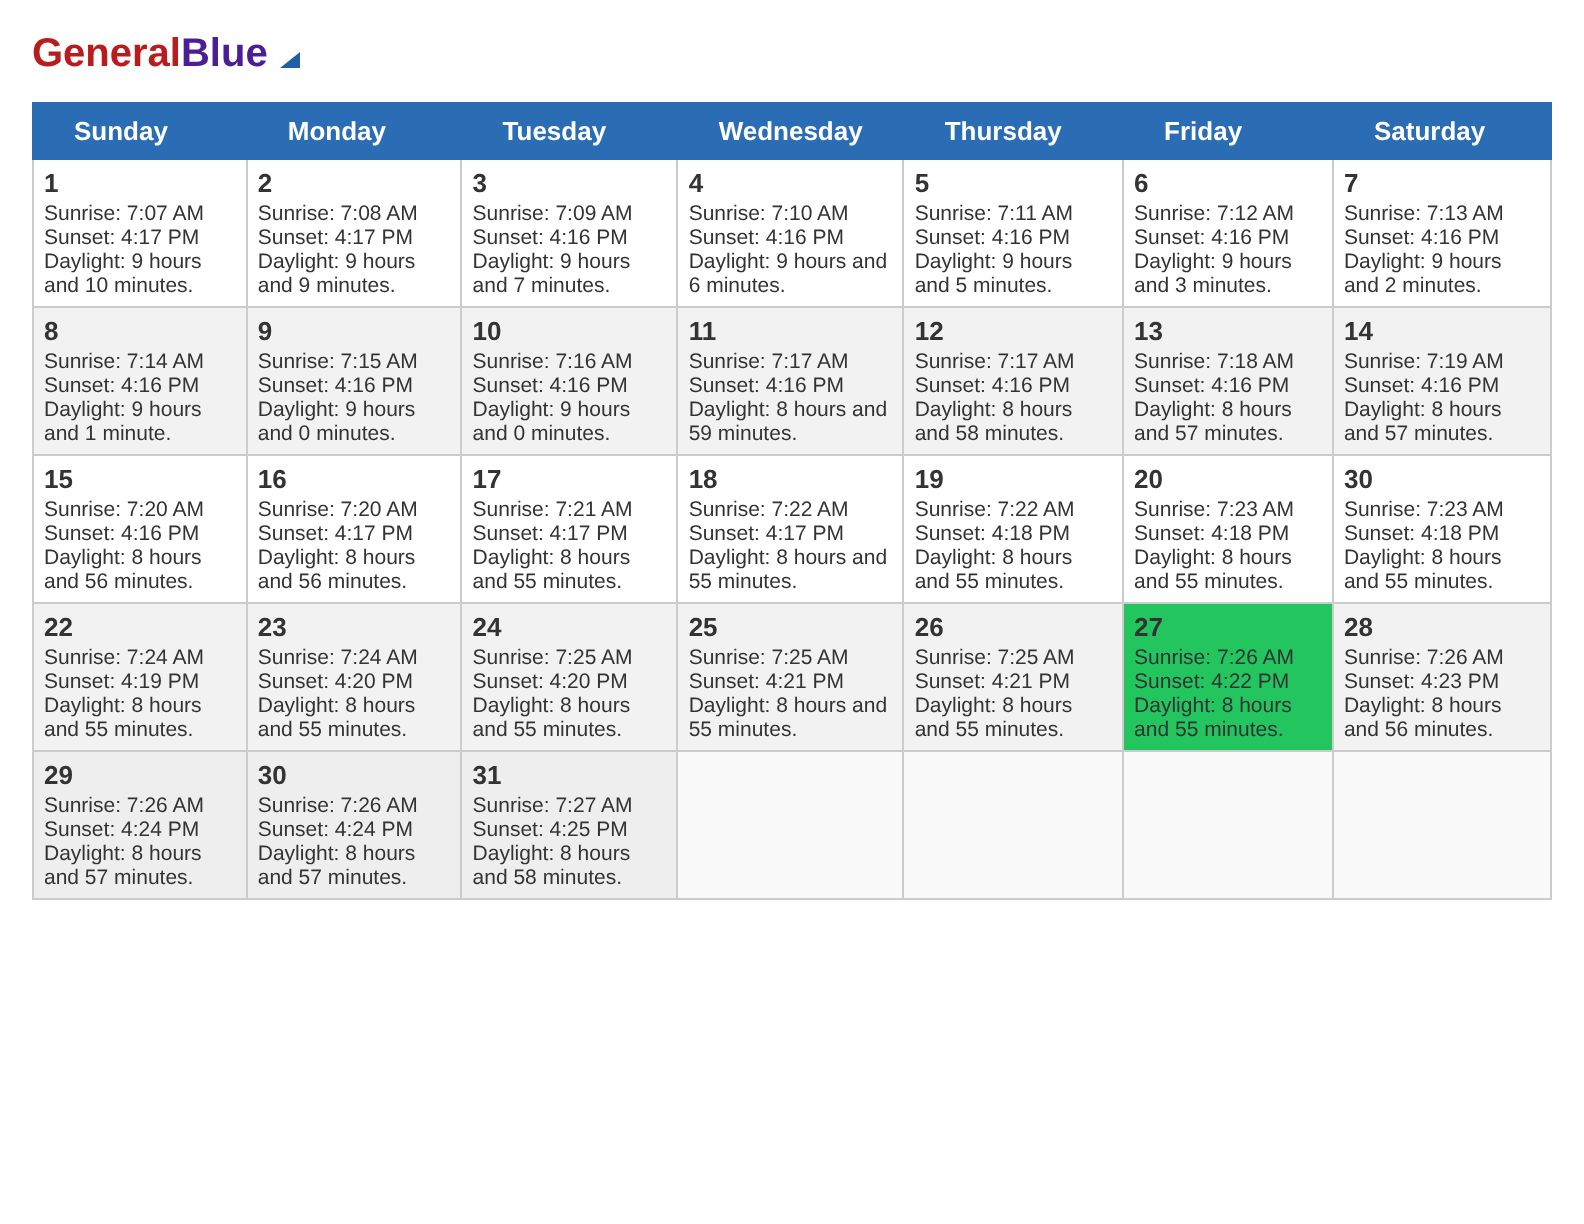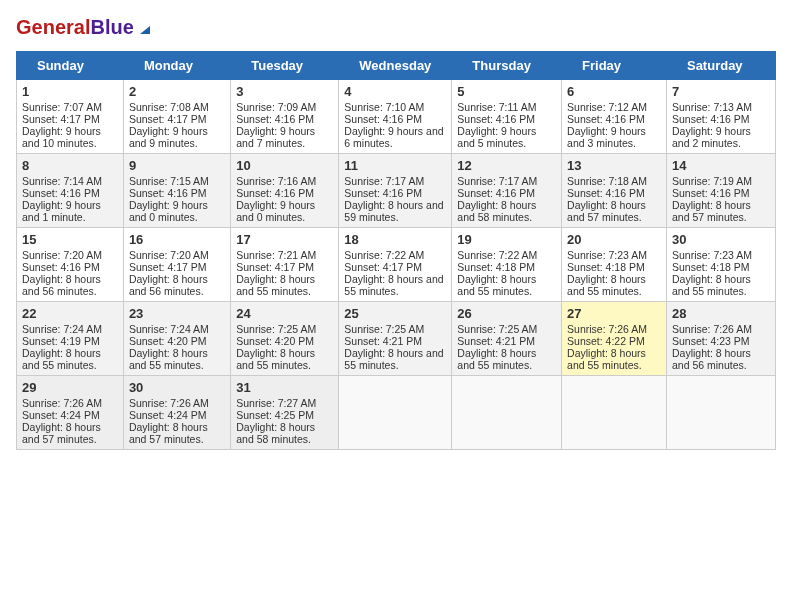--- a/index.html
+++ b/index.html
@@ -266,21 +266,21 @@
           <div>Sunrise: 7:25 AM</div>
           <div>Sunset: 4:21 PM</div>
           <div>Daylight: 8 hours and 55 minutes.</div>
         </td>
         <td style="background-color: rgb(242, 242, 242);">
           <span class="day-num">26</span>
           <div>Sunrise: 7:25 AM</div>
           <div>Sunset: 4:21 PM</div>
           <div>Daylight: 8 hours and 55 minutes.</div>
         </td>
-        <td style="background-color: #fef9c3;">
+        <td style="background-color: #22c55e;">
           <span class="day-num">27</span>
           <div>Sunrise: 7:26 AM</div>
           <div>Sunset: 4:22 PM</div>
           <div>Daylight: 8 hours and 55 minutes.</div>
         </td>
         <td style="background-color: rgb(242, 242, 242);">
           <span class="day-num">28</span>
           <div>Sunrise: 7:26 AM</div>
           <div>Sunset: 4:23 PM</div>
           <div>Daylight: 8 hours and 56 minutes.</div>

